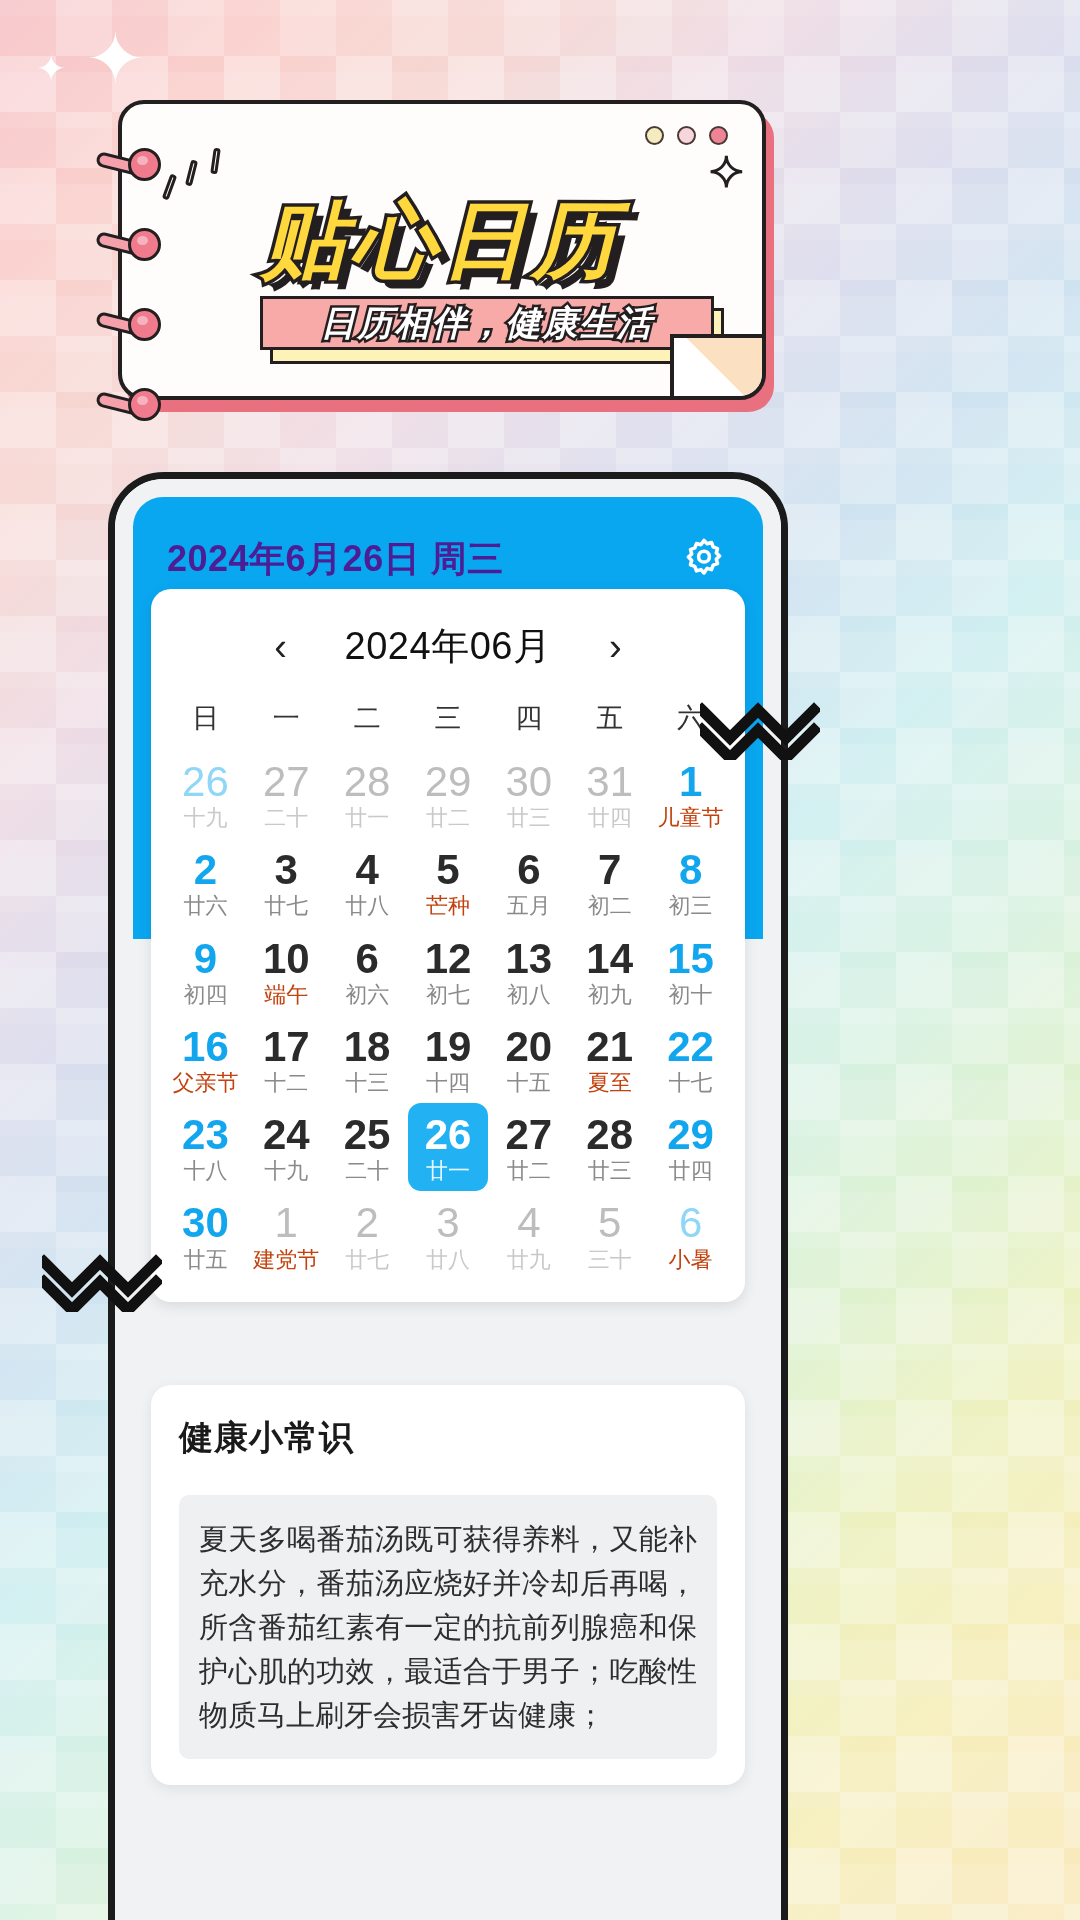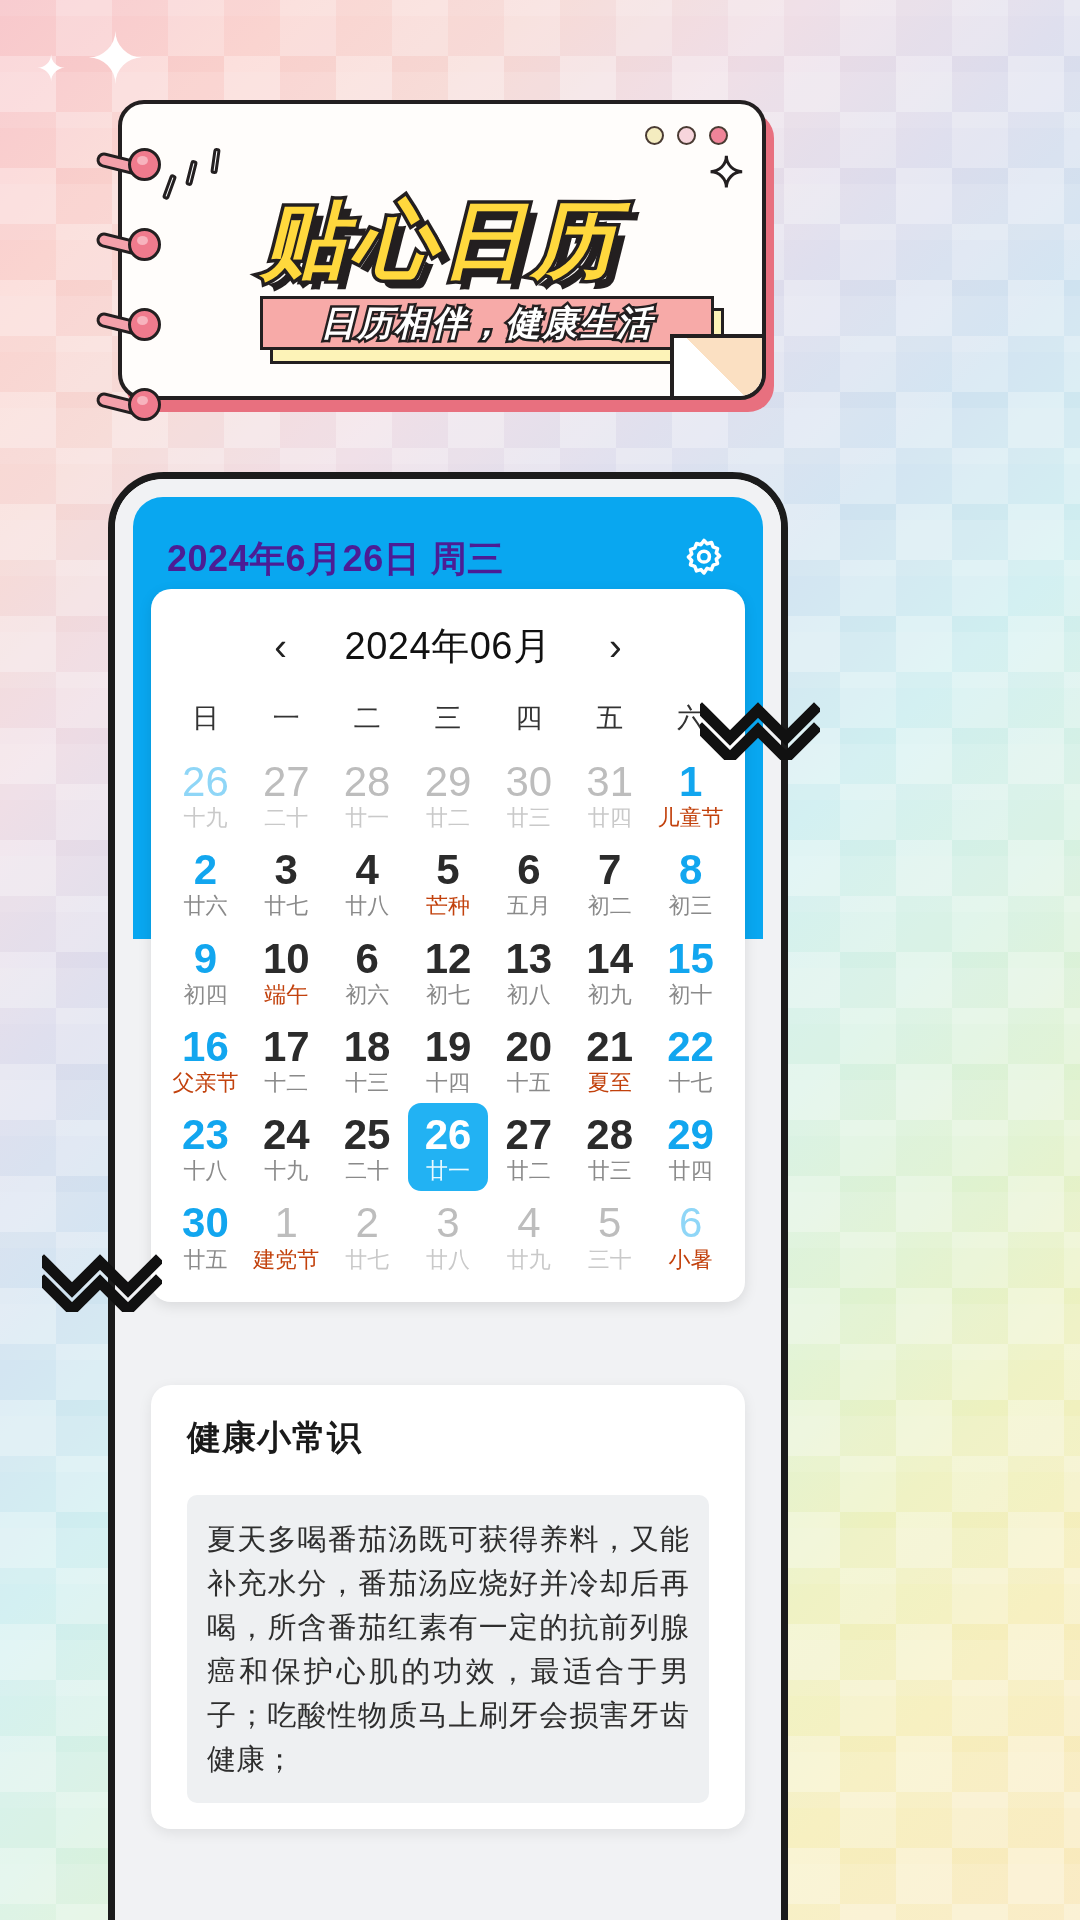--- a/index.html
+++ b/index.html
@@ -170,21 +170,21 @@
   .day.blue .num{ color:#12a6ef; }
   .day.out.blue .num{ color:#8fd6f7; }
   .day.lun-blue .lun{ color:#c2410c; }
   .day.sel{ background:#22b2f3; }
   .day.sel .num{ color:#fff; }
   .day.sel .lun{ color:#eafaff; }
 
   
   .tips{
     position:absolute; left:36px; right:36px; top:906px;
-    background:#fff; border-radius:20px; padding:30px 36px 26px;
+    background:#fff; border-radius:20px; padding:30px 28px 26px;
     box-shadow:0 4px 14px rgba(0,0,0,.08);
   }
   .tips h3{ font-size:34px; font-weight:600; color:#1a1a1a; letter-spacing:1px; }
   .tips .box{
     margin-top:34px; background:#eef0f2; border-radius:10px;
     padding:22px 20px; font-size:29px; line-height:1.52; color:#2e2e2e;
     text-align:justify;
   }
 
   

